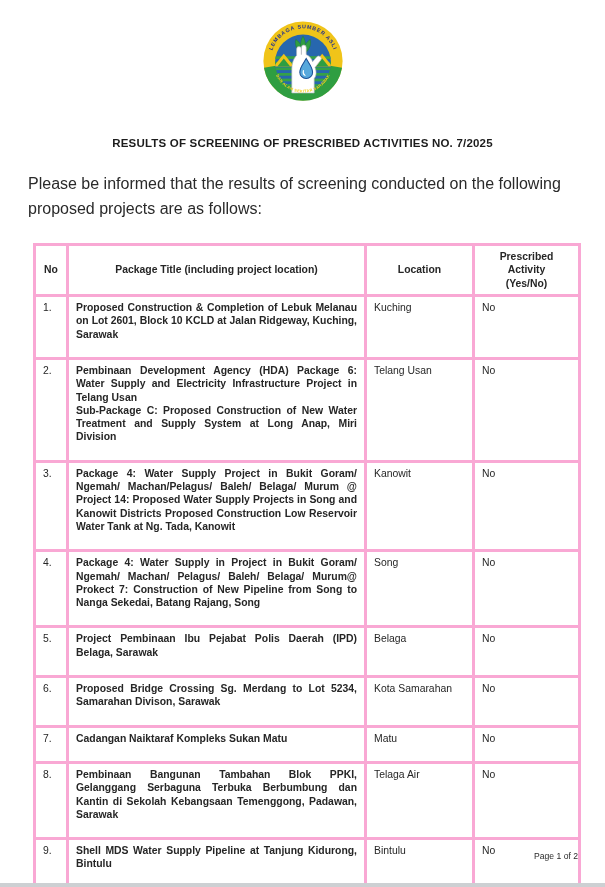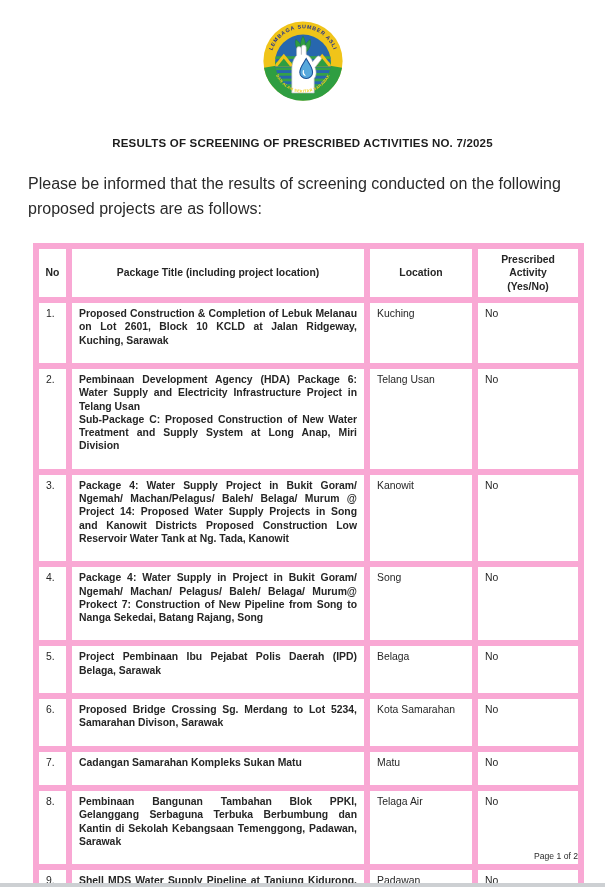--- a/index.html
+++ b/index.html
@@ -31,21 +31,21 @@
     width:545px;
     border-collapse:collapse;
     table-layout:fixed;
     font-size:10.4px;
     color:#262626;
   }
   table.screening col.c-no  { width:33px; }
   table.screening col.c-tit { width:298px; }
   table.screening col.c-loc { width:108px; }
   table.screening col.c-act { width:106px; }
-  table.screening th, table.screening td { border:6px solid #f9a8d4; }
+  table.screening th, table.screening td { border:3px solid #f9a8d4; }
   table.screening th {
     font-weight:bold;
     text-align:center;
     vertical-align:middle;
     padding:4px 3px;
     height:46px;
     line-height:1.3;
     white-space:pre-line;
     font-size:10.4px;
   }
@@ -184,33 +184,33 @@
       <td class="cell-act">No</td>
     </tr>
     <tr>
       <td class="cell-no">6.</td>
       <td class="cell-title">Proposed Bridge Crossing Sg. Merdang to Lot 5234, Samarahan Divison, Sarawak</td>
       <td class="cell-loc">Kota Samarahan</td>
       <td class="cell-act">No</td>
     </tr>
     <tr>
       <td class="cell-no">7.</td>
-      <td class="cell-title">Cadangan Samarahan Kompleks Sukan Matu</td>
+      <td class="cell-title">Cadangan Naiktaraf Kompleks Sukan Matu</td>
       <td class="cell-loc">Matu</td>
       <td class="cell-act">No</td>
     </tr>
     <tr>
       <td class="cell-no">8.</td>
       <td class="cell-title">Pembinaan Bangunan Tambahan Blok PPKI, Gelanggang Serbaguna Terbuka Berbumbung dan Kantin di Sekolah Kebangsaan Temenggong, Padawan, Sarawak</td>
       <td class="cell-loc">Telaga Air</td>
       <td class="cell-act">No</td>
     </tr>
     <tr>
       <td class="cell-no">9.</td>
       <td class="cell-title">Shell MDS Water Supply Pipeline at Tanjung Kidurong, Bintulu</td>
-      <td class="cell-loc">Padawan</td>
+      <td class="cell-loc">Bintulu</td>
       <td class="cell-act">No</td>
     </tr>
   </tbody>
 </table>
 
 <div class="page-footer">Page 1 of 2</div>
 <div class="bottom-strip"></div>
 
 </body></html>

